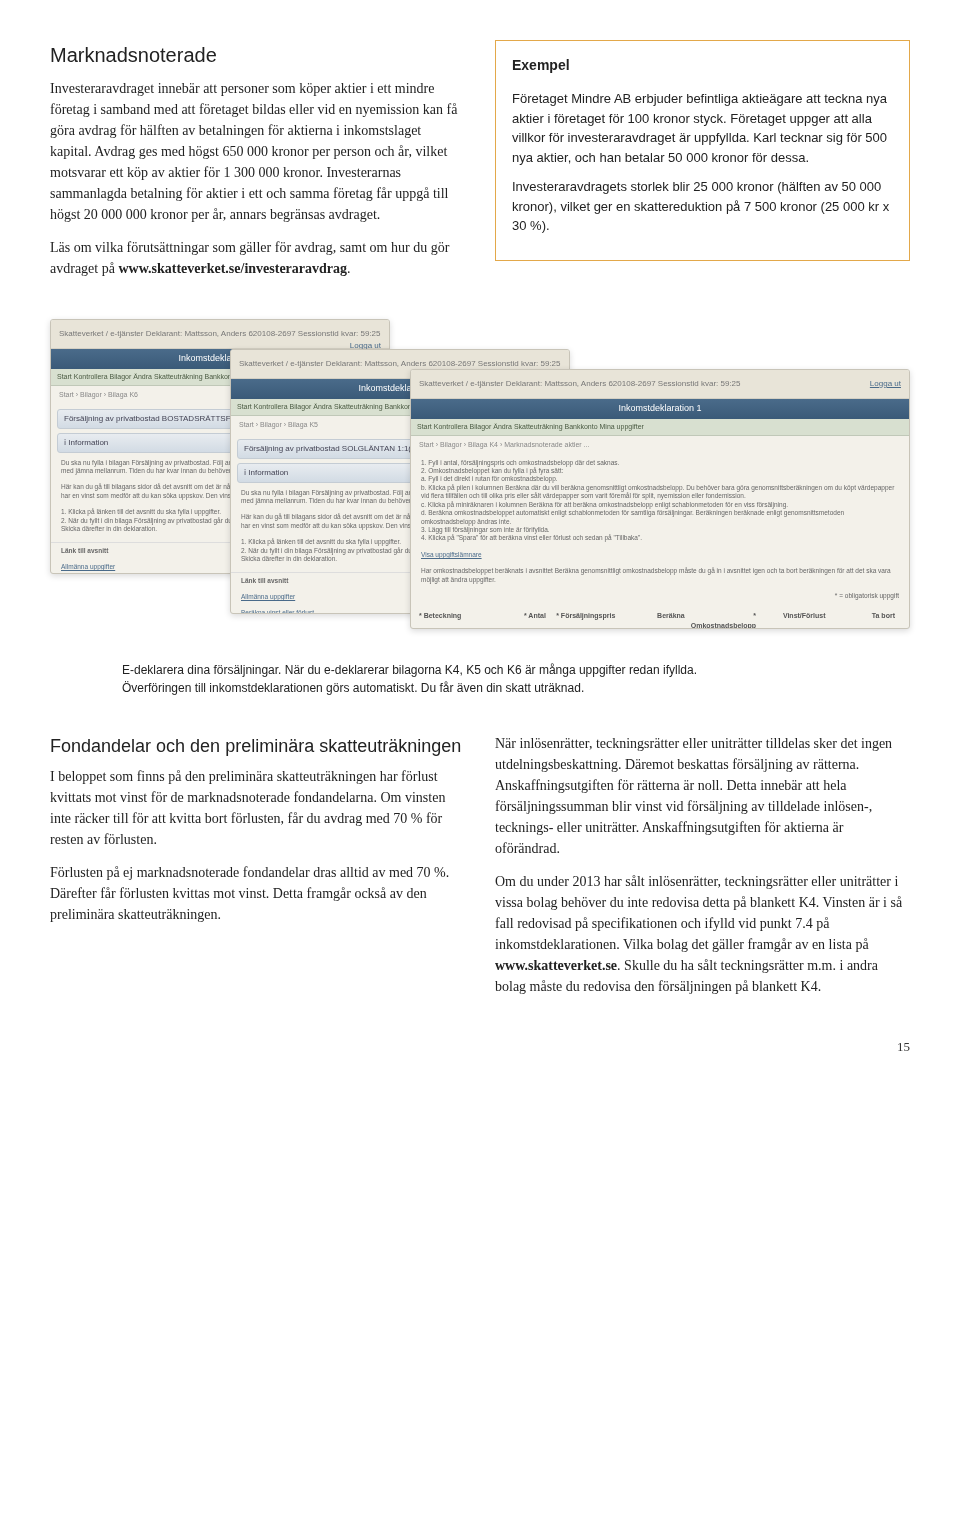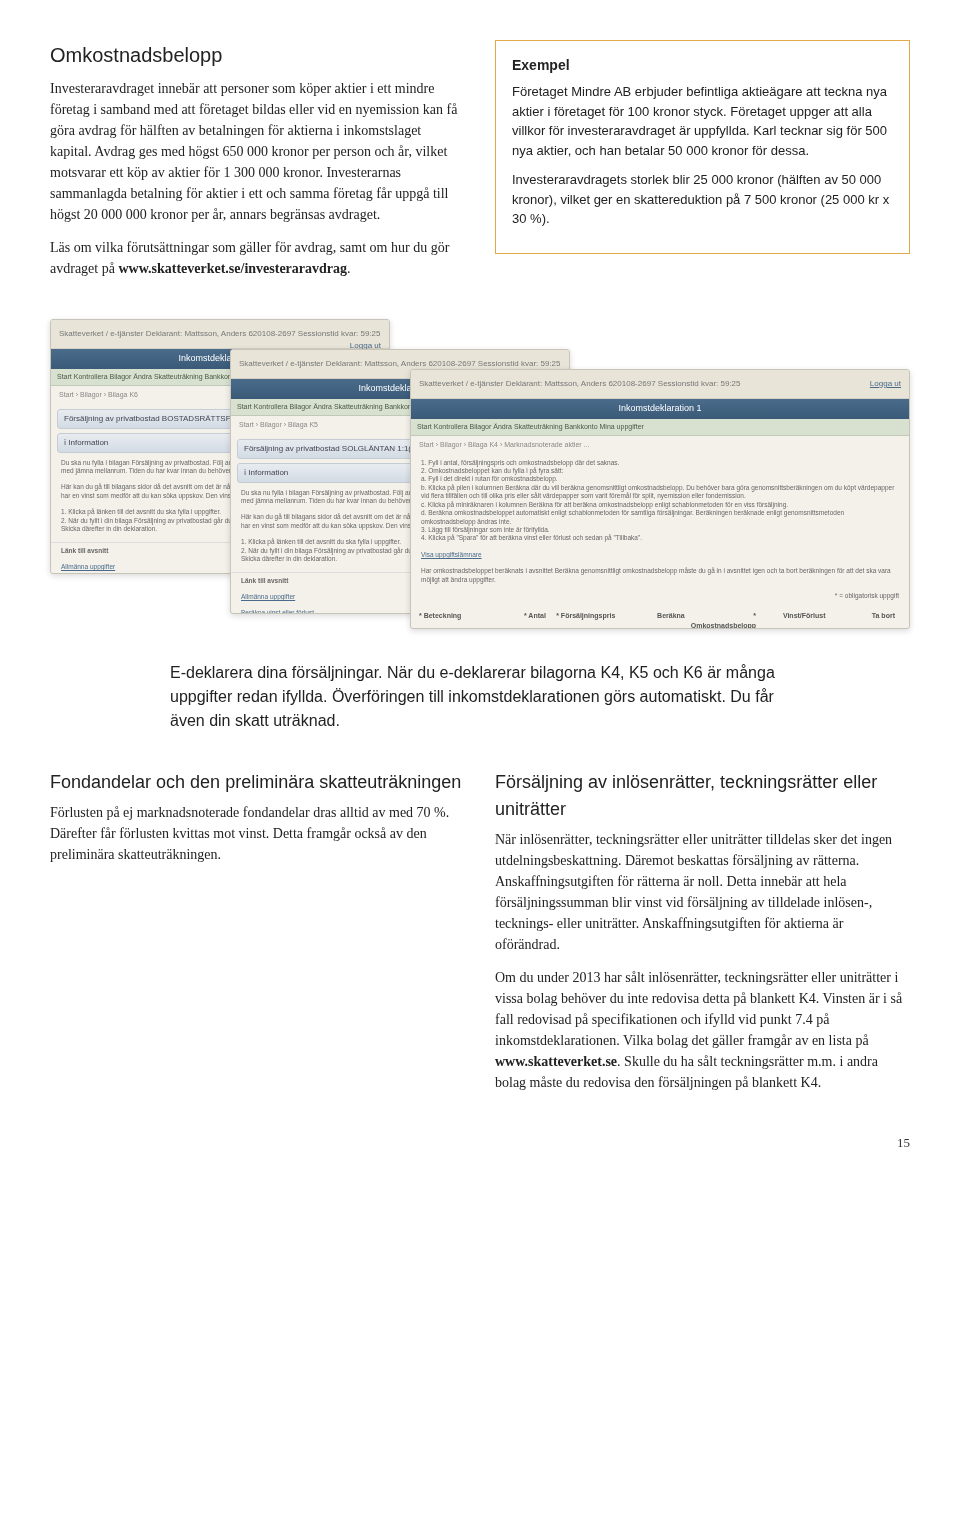--- a/index.html
+++ b/index.html
@@ -33,21 +33,21 @@
   .example-box {
     border: 1px solid #e3a84a;
     padding: 14px 16px;
     font-family: Arial, Helvetica, sans-serif;
     font-size: 13px;
     line-height: 1.5;
   }
   .example-box .ex-title {
     font-weight: bold;
     font-size: 14px;
-    margin-bottom: 6px;
+    margin-bottom: 13px;
     display: block;
   }
   .example-box p { margin-bottom: 10px; }
   .para { margin-bottom: 12px; }
   .link-line b { font-weight: bold; }
   .screenshots {
     margin: 18px 0 22px 0;
     height: 330px;
     position: relative;
   }
@@ -98,41 +98,41 @@
   .shot .mini-table { margin: 4px 8px; font-size: 7px; }
   .shot .mini-table .row { display: flex; border-bottom: 1px solid #e0ddd2; padding: 2px 0; }
   .shot .mini-table .cell { flex: 1; }
   .shot .mini-table .cell.num { text-align: right; padding-right: 6px; }
   .shot .mini-table .hdr { font-weight: bold; color: #555; }
   .shot1 { left: 0; top: 10px; width: 340px; height: 255px; }
   .shot2 { left: 180px; top: 40px; width: 340px; height: 265px; }
   .shot3 { left: 360px; top: 60px; width: 500px; height: 260px; z-index: 3; }
   .caption {
     font-family: Arial, Helvetica, sans-serif;
-    font-size: 16px;
+    font-size: 12px;
     line-height: 1.5;
     color: #222;
-    margin: 4px 0 36px 120px;
+    margin: 4px 0 36px 72px;
     max-width: 640px;
   }
   .bottom-row { display: flex; gap: 30px; }
   .bottom-left, .bottom-right { flex: 1; }
   .page-num {
     text-align: right;
     font-size: 13px;
     color: #333;
     margin-top: 28px;
   }
 </style>
 </head>
 <body>
 
 <div class="top-row">
   <div class="top-left">
-    <h2>Omkostnadsbelopp</h2>
+    <h2>Marknadsnoterade</h2>
     <p class="para">Investeraravdraget innebär att personer som köper aktier i ett mindre företag i samband med att företaget bildas eller vid en nyemission kan få göra avdrag för hälften av betalningen för aktierna i inkomstslaget kapital. Avdrag ges med högst 650 000 kronor per person och år, vilket motsvarar ett köp av aktier för 1 300 000 kronor. Investerarnas sammanlagda betalning för aktier i ett och samma företag får uppgå till högst 20 000 000 kronor per år, annars begränsas avdraget.</p>
     <p class="para link-line">
       <span>Läs om vilka förutsättningar som gäller för avdrag, samt om hur du gör avdraget på </span><b>www.skatteverket.se/investeraravdrag</b><span>.</span>
     </p>
   </div>
   <div class="top-right">
     <div class="example-box">
       <span class="ex-title">Exempel</span>
       <p>Företaget Mindre AB erbjuder befintliga aktieägare att teckna nya aktier i företaget för 100 kronor styck. Företaget uppger att alla villkor för investeraravdraget är uppfyllda. Karl tecknar sig för 500 nya aktier, och han betalar 50 000 kronor för dessa.</p>
       <p>Investeraravdragets storlek blir 25 000 kronor (hälften av 50 000 kronor), vilket ger en skattereduktion på 7 500 kronor (25 000 kr x 30 %).</p>
@@ -217,24 +217,24 @@
 
   </div>
 
 </div>
 
 <p class="caption">E-deklarera dina försäljningar. När du e-deklarerar bilagorna K4, K5 och K6 är många uppgifter redan ifyllda. Överföringen till inkomstdeklarationen görs automatiskt. Du får även din skatt uträknad.</p>
 
 <div class="bottom-row">
   <div class="bottom-left">
     <h3>Fondandelar och den preliminära skatteuträkningen</h3>
+    <p class="para">I beloppet som finns på den preliminära skatteuträkningen har förlust kvittats mot vinst för de marknadsnoterade fondandelarna. Om vinsten inte räcker till för att kvitta bort förlusten, får du avdrag med 70 % för resten av förlusten.</p>
     <p class="para">Förlusten på ej marknadsnoterade fondandelar dras alltid av med 70 %. Därefter får förlusten kvittas mot vinst. Detta framgår också av den preliminära skatteuträkningen.</p>
   </div>
   <div class="bottom-right">
-    <h3>Försäljning av inlösenrätter, teckningsrätter eller uniträtter</h3>
     <p class="para">När inlösenrätter, teckningsrätter eller uniträtter tilldelas sker det ingen utdelningsbeskattning. Däremot beskattas försäljning av rätterna. Anskaffningsutgiften för rätterna är noll. Detta innebär att hela försäljningssumman blir vinst vid försäljning av tilldelade inlösen-, tecknings- eller uniträtter. Anskaffningsutgiften för aktierna är oförändrad.</p>
     <p class="para link-line">
       <span>Om du under 2013 har sålt inlösenrätter, teckningsrätter eller uniträtter i vissa bolag behöver du inte redovisa detta på blankett K4. Vinsten är i så fall redovisad på specifikationen och ifylld vid punkt 7.4 på inkomstdeklarationen. Vilka bolag det gäller framgår av en lista på </span><b>www.skatteverket.se</b><span>. Skulle du ha sålt teckningsrätter m.m. i andra bolag måste du redovisa den försäljningen på blankett K4.</span>
     </p>
   </div>
 </div>
 
 <div class="page-num">15</div>
 
 </body></html>

